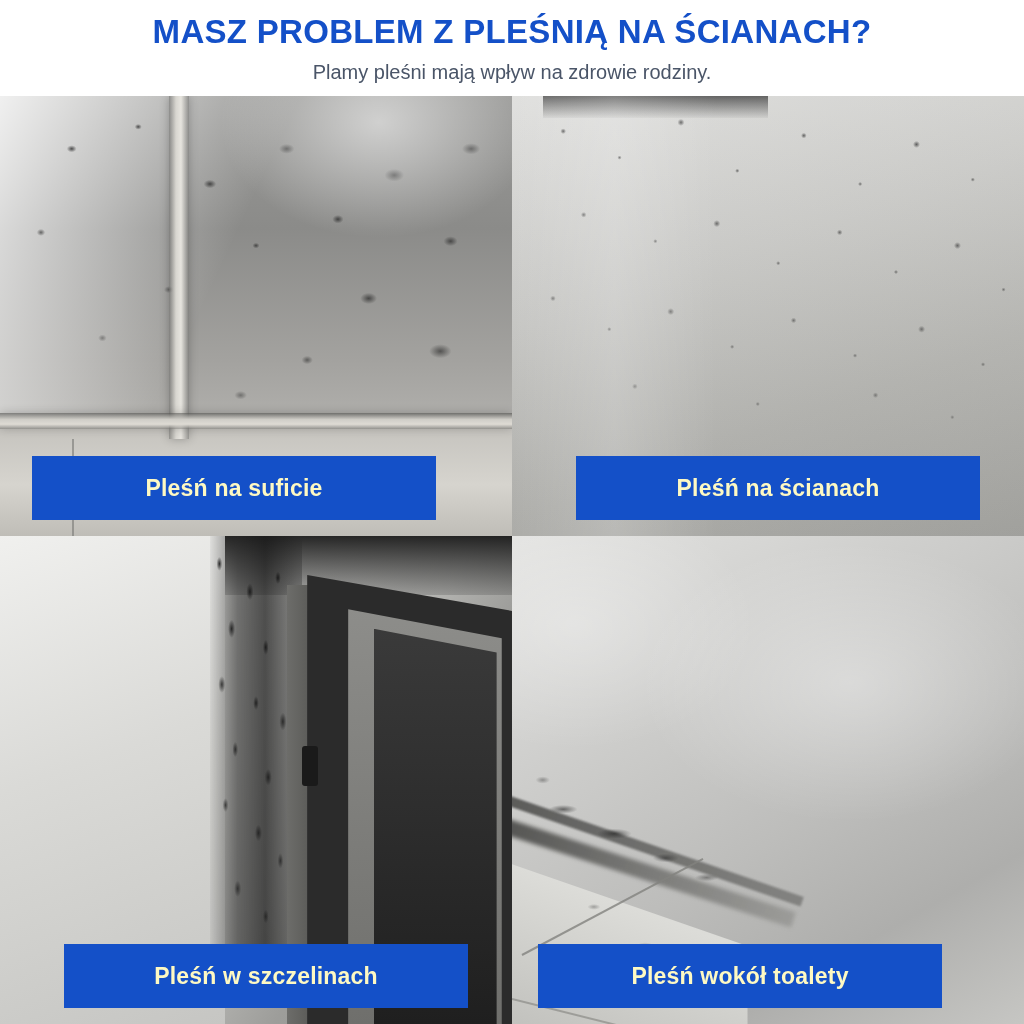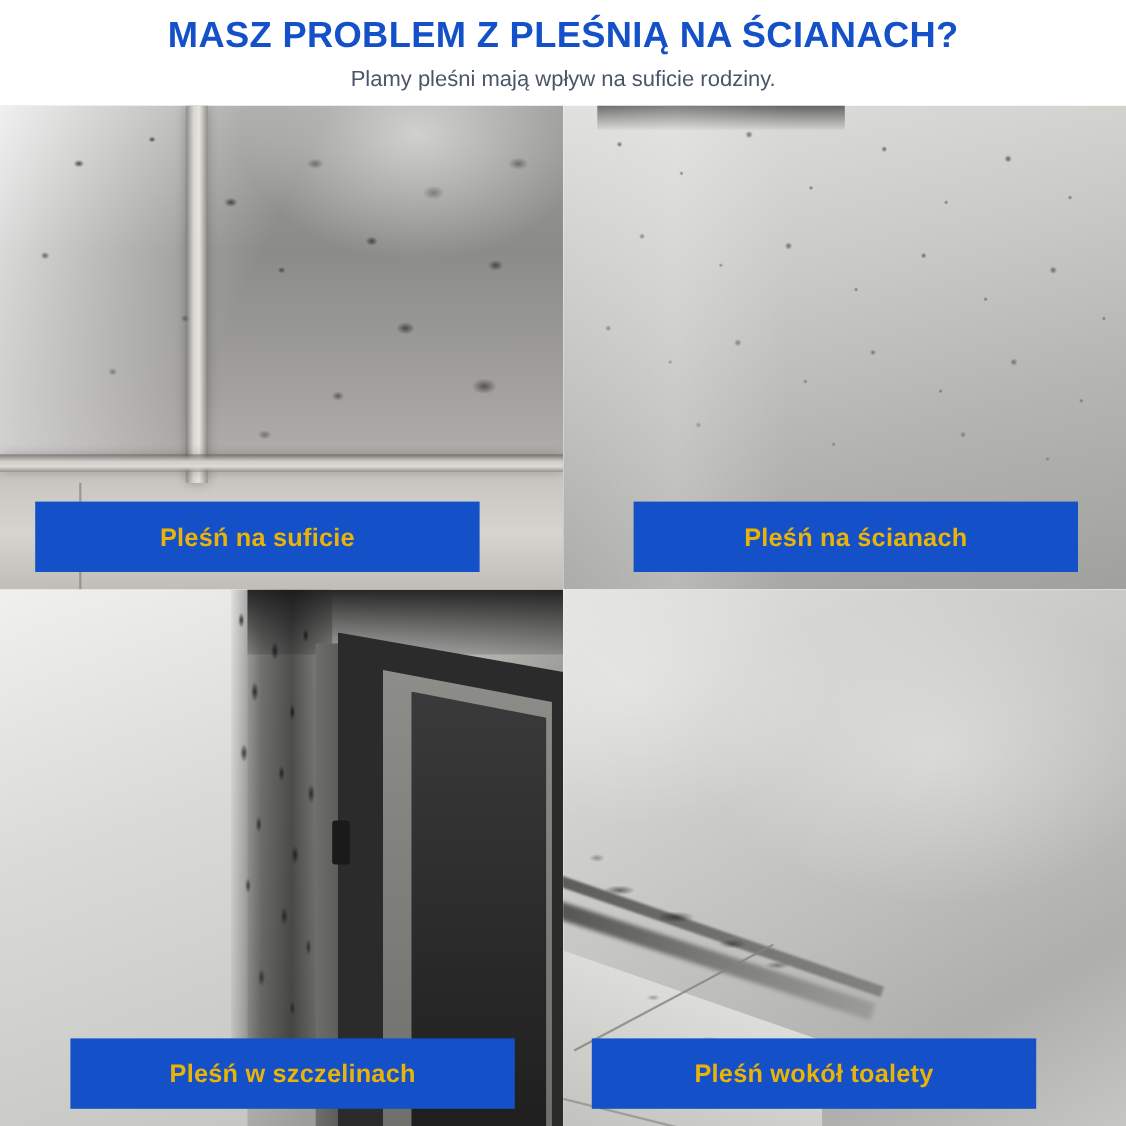--- a/index.html
+++ b/index.html
@@ -62,21 +62,21 @@
     inset: 0;
     overflow: hidden;
   }
 
   .caption {
     position: absolute;
     left: 32px;
     right: 76px;
     height: 64px;
     background: #1450c8;
-    color: #eab308;
+    color: #fef9c3;
     display: flex;
     align-items: center;
     justify-content: center;
     font-size: 23px;
     font-weight: bold;
     letter-spacing: 0.2px;
   }
   .cell-tl .caption { bottom: 16px; }
   .cell-tr .caption { bottom: 16px; left: 64px; right: 44px; margin-top: 45px;}
   .cell-bl .caption { bottom: 16px; left: 26px; right: 82px;}
@@ -367,21 +367,21 @@
     background: linear-gradient(90deg, #6d6d6a, #4d4d4b);
   }
 </style>
 </head>
 <body>
 
 <div class="page">
 
   <div class="header">
     <h1 class="headline">MASZ PROBLEM Z PLEŚNIĄ NA ŚCIANACH?</h1>
-    <p class="subhead">Plamy pleśni mają wpływ na suficie rodziny.</p>
+    <p class="subhead">Plamy pleśni mają wpływ na zdrowie rodziny.</p>
   </div>
 
   <div class="grid">
 
     <div class="cell cell-tl">
       <div class="photo">
         <div class="tex tl-base"></div>
         <div class="tex tl-speck"></div>
         <div class="tl-tile-shade"></div>
         <div class="tl-grout-v"></div>

